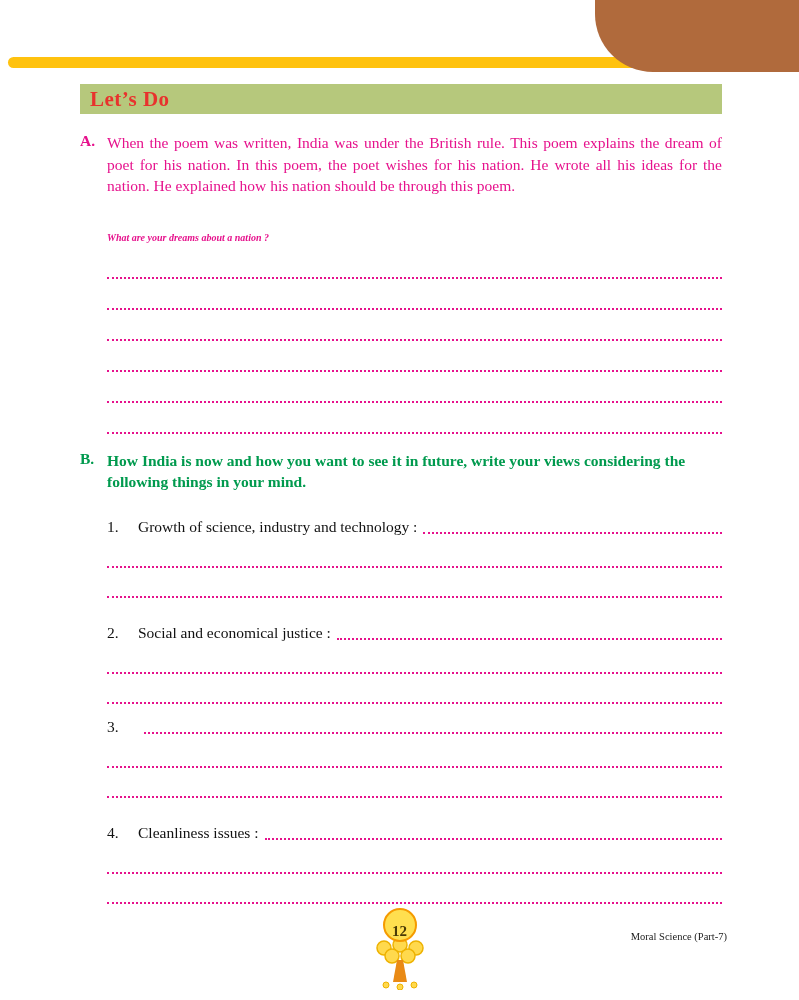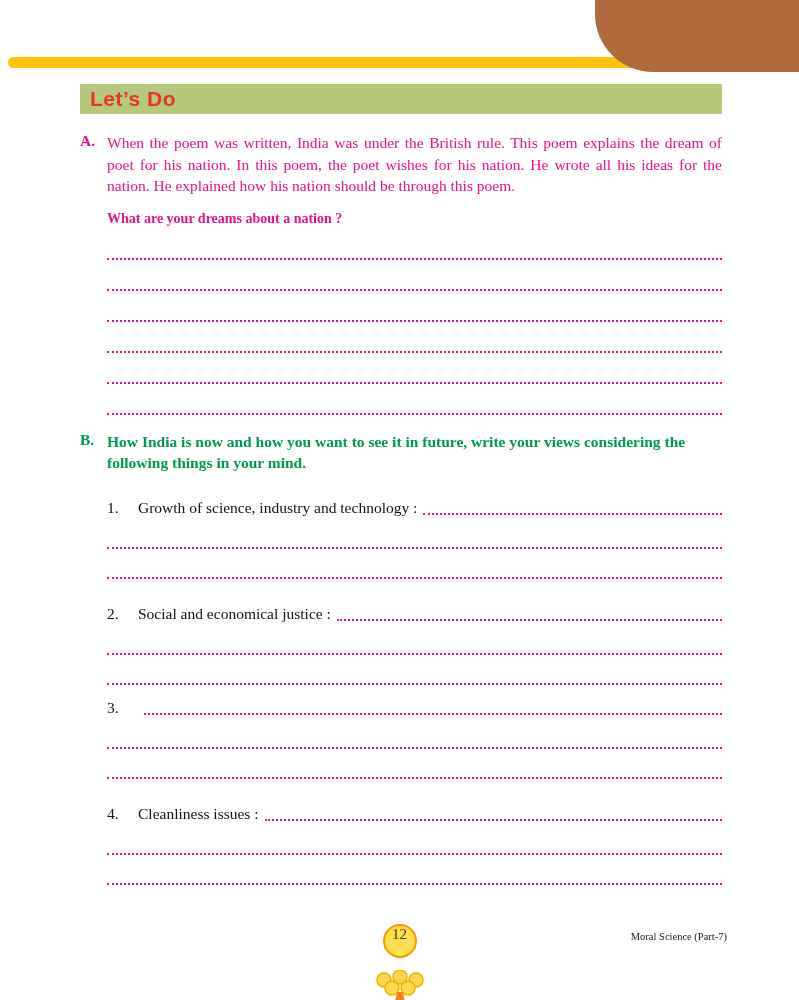--- a/index.html
+++ b/index.html
@@ -26,38 +26,38 @@
 
   
   .content { position: absolute; top: 84px; left: 80px; width: 642px; }
 
   .banner {
     background: var(--banner-bg, #b6c87c);
     height: 30px; display: flex; align-items: center;
     padding-left: 10px;
   }
   .banner-title {
-    font-family: Liberation Sans, sans-serif;
+    font-family: Liberation Serif, serif;
     color: var(--title-red, #e8322d);
     font-size: 21px; font-weight: bold; letter-spacing: 0.5px;
   }
 
   .sec { display: flex; margin-top: 18px; }
   .secb { margin-top: 16px; }
   .sec-label { flex: none; width: 27px; font-weight: bold; font-size: 15.5px; }
   .sec-body { flex: 1; min-width: 0; }
 
   .magenta { color: var(--magenta, #e6118c); }
   .green   { color: var(--green, #009a4e); }
 
   .para {
     font-weight: normal; font-size: 15.5px; line-height: 21.5px;
     text-align: justify;
   }
-  .q { font-weight: bold; font-size: 14px; line-height: 21.5px; margin-top: 11px; }
+  .q { font-weight: bold; font-size: 10px; line-height: 21.5px; margin-top: 30px; font-style: italic; }
 
   .para-b { font-weight: bold; font-size: 15.5px; line-height: 21px; }
 
   .dotline {
     height: 31px;
     border-bottom: 2px dotted var(--magenta, #e6118c);
   }
   .item-block .dotline { height: 30px; }
 
   .item-block { margin-top: 12px; }
@@ -70,23 +70,23 @@
   }
 
   
   .tree {
     position: absolute; left: 50%; transform: translateX(-50%);
     top: 908px; width: 64px; height: 86px; text-align: center;
   }
   .page-num-circle {
     width: 34px; height: 34px; border-radius: 50%;
     background: #ffdf4f; border: 2px solid #f59b00;
-    display: flex; align-items: flex-start; justify-content: center;
-    margin: 16px auto; position: relative; z-index: 2;
-    font-size: 15px; color: #4a3a06; font-weight: normal;
+    display: flex; align-items: flex-end; justify-content: center;
+    margin: 0 auto; position: relative; z-index: 2;
+    font-size: 15px; color: #4a3a06; font-weight: bold;
   }
   .tree svg { display: block; margin: -4px auto 0; }
 
   .footer-title {
     position: absolute; top: 931px; right: 72px;
     font-size: 10.5px; color: #1a1a1a;
     font-family: "Liberation Serif", serif;
   }
 </style>
 </head>

